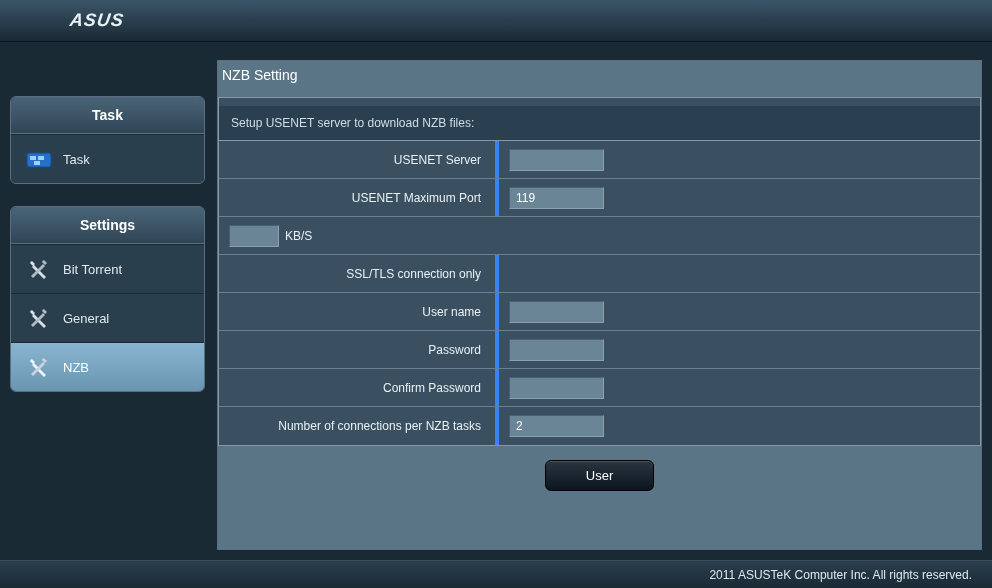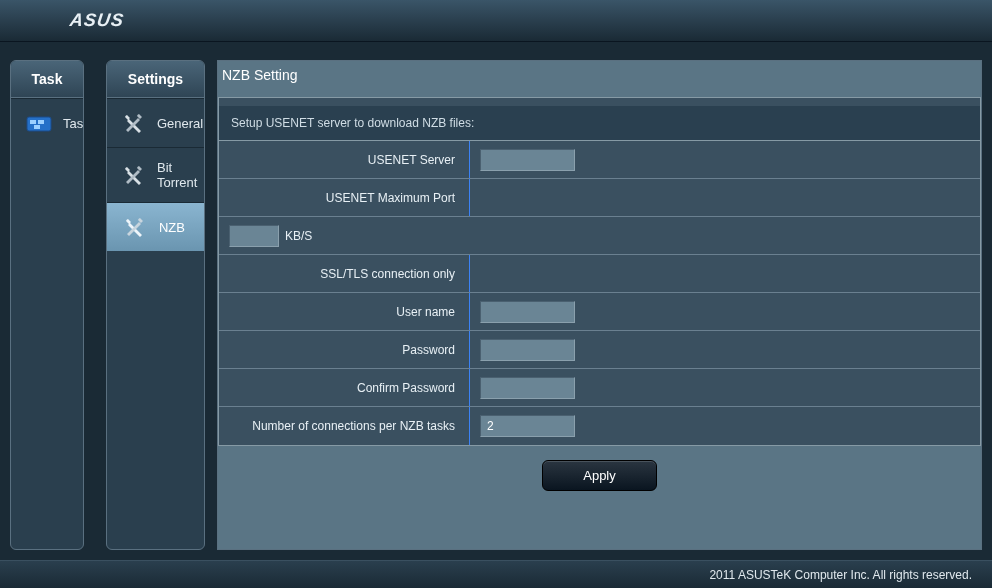--- a/index.html
+++ b/index.html
@@ -30,22 +30,23 @@
 }
 .main {
   display: flex;
   padding: 18px 10px 0 10px;
   gap: 12px;
   height: 508px;
 }
 .sidebar {
   width: 195px;
   display: flex;
-  flex-direction: row;
+  flex-direction: column;
   gap: 22px;
+  margin-top: 36px;
 }
 .nav-group {
   border: 1px solid #5a7080;
   border-radius: 6px;
   overflow: hidden;
   background: #2a3f4e;
 }
 .nav-header {
   background: linear-gradient(to bottom, #4a6578 0%, #2f4555 100%);
   color: #fff;
@@ -115,26 +116,26 @@
   margin-top: 8px;
 }
 .form-row {
   display: flex;
   border-bottom: 1px solid #6a8090;
   background: #3a5060;
   min-height: 38px;
 }
 .form-row:last-child { border-bottom: none; }
 .form-label {
-  width: 251px;
+  width: 280px;
   text-align: right;
   padding: 10px 14px;
   font-size: 12px;
   color: #e8f0f5;
-  border-right: 1px solid #3b82f6;
+  border-right: 4px solid #3b82f6;
   display: flex;
   align-items: center;
   justify-content: flex-end;
 }
 .form-field {
   flex: 1;
   padding: 6px 10px;
   display: flex;
   align-items: center;
   gap: 6px;
@@ -212,30 +213,30 @@
 
     <div class="nav-group">
       <div class="nav-header">Settings</div>
       <div class="nav-item">
         <span class="nav-icon">
           <svg width="26" height="22" viewBox="0 0 26 22">
             <path d="M6 3 L9 6 L7 8 L4 5 A3 3 0 0 1 6 3 Z M8 7 L20 19 L18 21 L6 9 Z" fill="#d8e0e5"></path>
             <path d="M18 2 L21 5 L19 7 L16 4 A3 3 0 0 1 18 2 Z M17 6 L5 18 L7 20 L19 8 Z" fill="#b0bcc5"></path>
           </svg>
         </span>
-        <span>General</span>
+        <span>Bit Torrent</span>
       </div>
       <div class="nav-item">
         <span class="nav-icon">
           <svg width="26" height="22" viewBox="0 0 26 22">
             <path d="M6 3 L9 6 L7 8 L4 5 A3 3 0 0 1 6 3 Z M8 7 L20 19 L18 21 L6 9 Z" fill="#d8e0e5"></path>
             <path d="M18 2 L21 5 L19 7 L16 4 A3 3 0 0 1 18 2 Z M17 6 L5 18 L7 20 L19 8 Z" fill="#b0bcc5"></path>
           </svg>
         </span>
-        <span>Bit Torrent</span>
+        <span>General</span>
       </div>
       <div class="nav-item active">
         <span class="nav-icon">
           <svg width="26" height="22" viewBox="0 0 26 22">
             <path d="M6 3 L9 6 L7 8 L4 5 A3 3 0 0 1 6 3 Z M8 7 L20 19 L18 21 L6 9 Z" fill="#eef5fa"></path>
             <path d="M18 2 L21 5 L19 7 L16 4 A3 3 0 0 1 18 2 Z M17 6 L5 18 L7 20 L19 8 Z" fill="#c8d5de"></path>
           </svg>
         </span>
         <span>NZB</span>
       </div>
@@ -251,20 +252,23 @@
 
       <div class="form-row">
         <div class="form-label">USENET Server</div>
         <div class="form-field">
           <input type="text" value="" style="">
         </div>
       </div>
 
       <div class="form-row">
         <div class="form-label">USENET Maximum Port</div>
+        <div class="form-field">
+          <input type="text" value="119" style="">
+        </div>
       </div>
 
       <div class="form-row">
         <div class="form-field">
           <input type="text" class="small" value="" style="">
           <span>KB/S</span>
         </div>
       </div>
 
       <div class="form-row">
@@ -295,18 +299,18 @@
 
       <div class="form-row">
         <div class="form-label">Number of connections per NZB tasks</div>
         <div class="form-field">
           <input type="text" value="2" style="">
         </div>
       </div>
     </div>
 
     <div class="btn-row">
-      <button class="btn">Apply</button>
+      <button class="btn">User</button>
     </div>
   </div>
 </div>
 
 <div class="footer">2011 ASUSTeK Computer Inc. All rights reserved.</div>
 
 </body></html>

